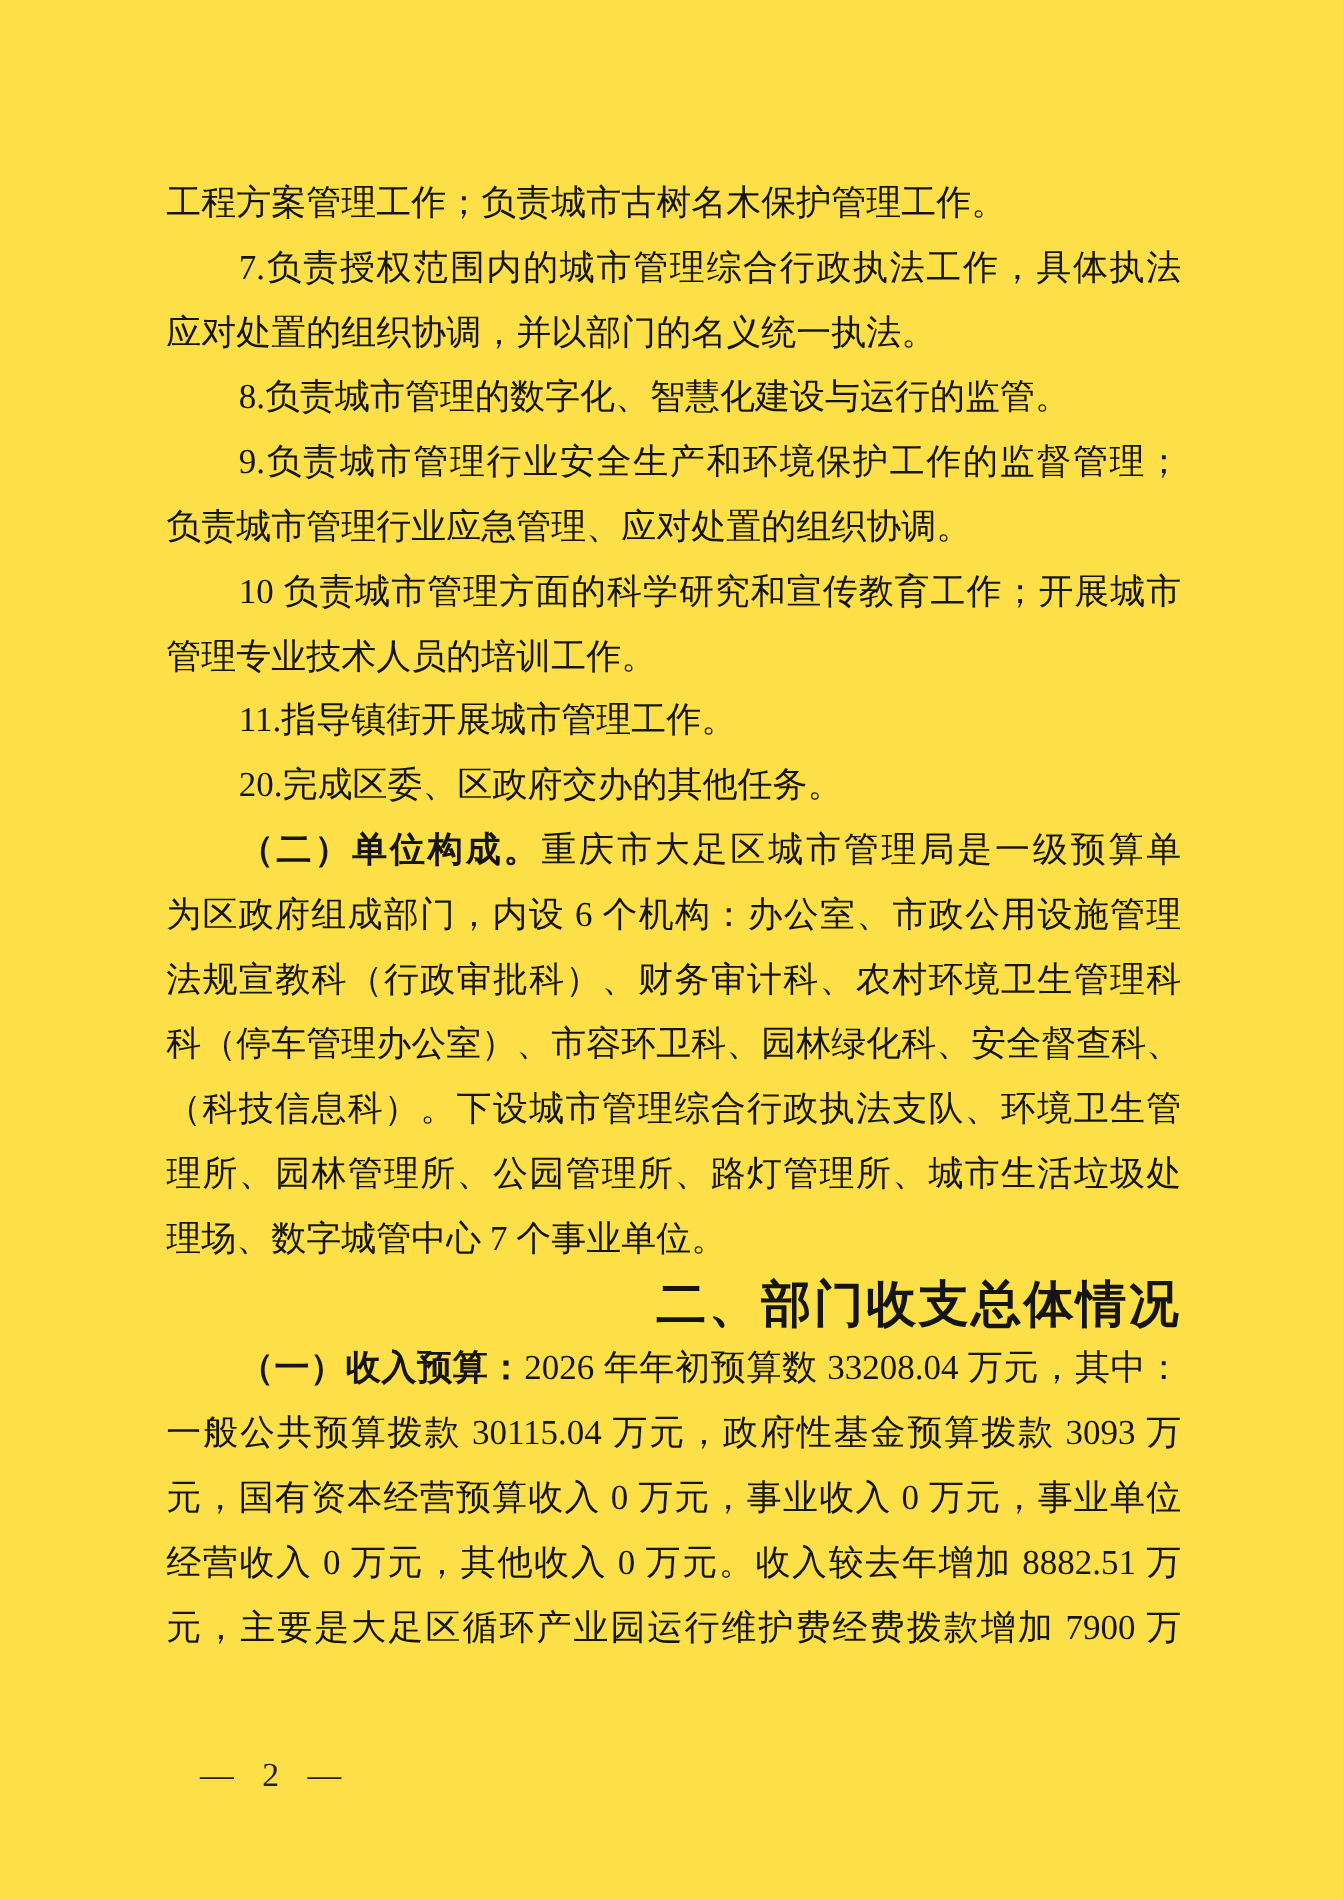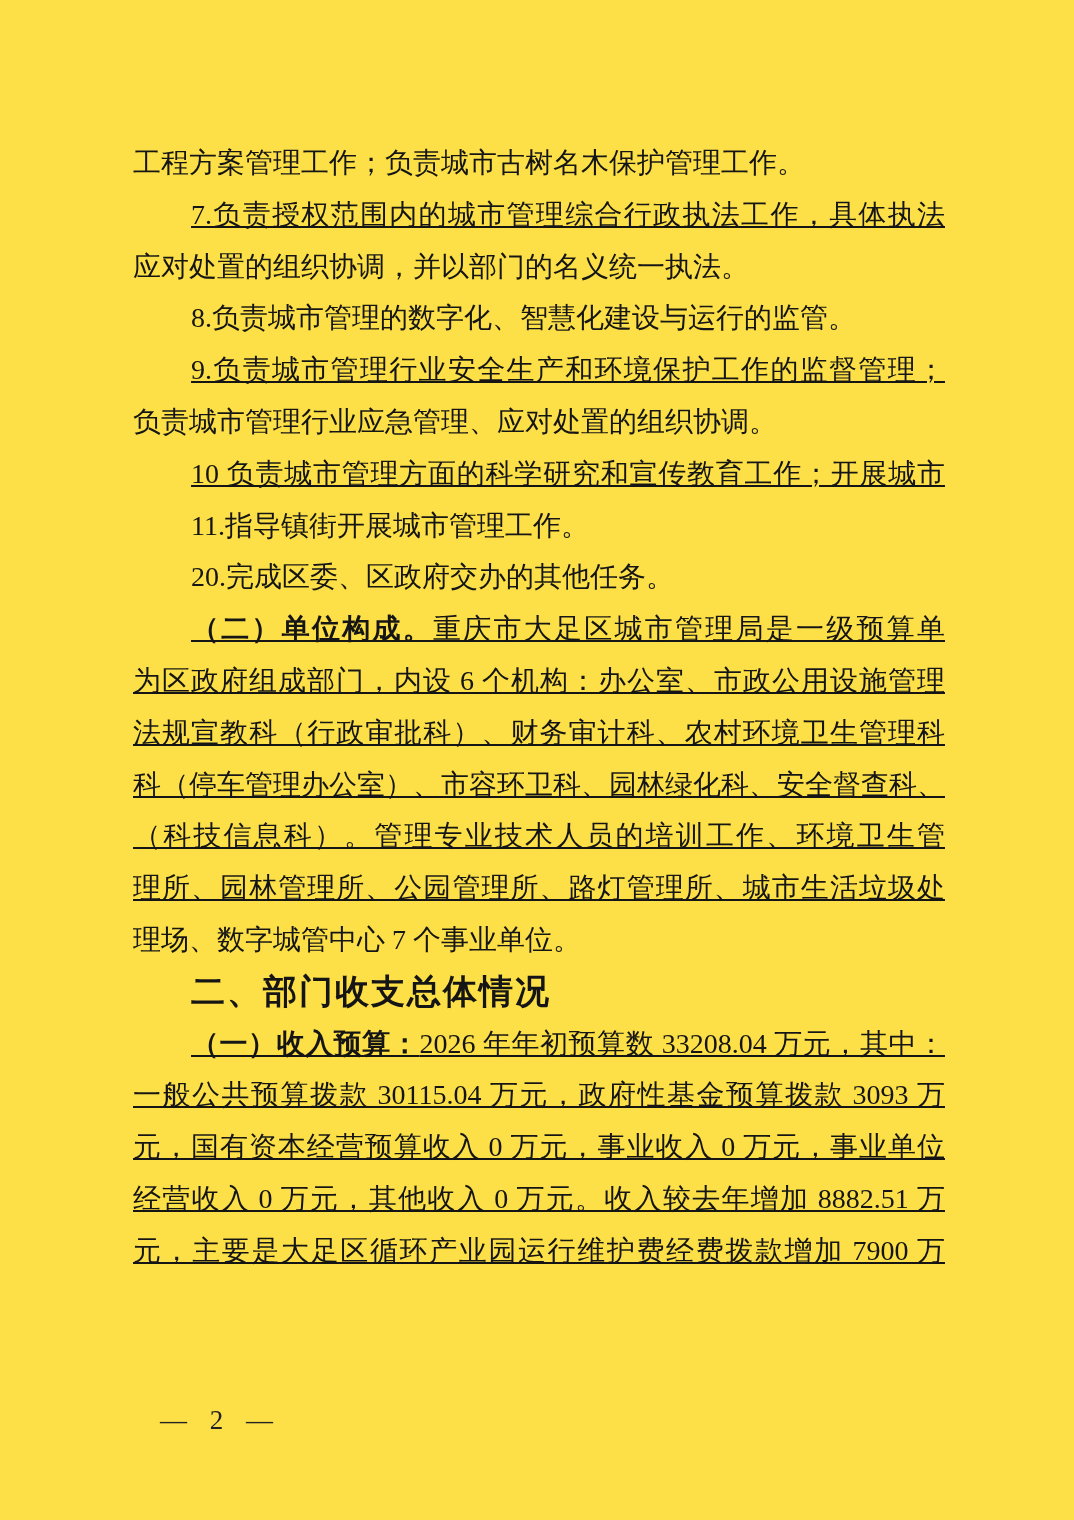--- a/index.html
+++ b/index.html
@@ -28,30 +28,30 @@
     line-height: 51.8px;
     font-size: 28px;
     overflow: hidden;
   }
   .line.indent {
     padding-left: 58px;
   }
   .line.justify {
     text-align: justify;
     text-align-last: justify;
-    text-decoration: underline;
   }
   .line .bold {
     font-weight: bold;
   }
   .line.heading {
     font-family: Liberation Serif, serif;
     font-weight: bold;
-    font-size: 34px;
+    font-size: 40px;
     letter-spacing: 2px;
+    text-align: right;
   }
   .footer {
     position: absolute;
     left: 160px;
     top: 1405px;
     font-size: 27px;
     letter-spacing: 8px;
     color: #222222;
   }
 </style>
@@ -60,27 +60,28 @@
 
 <div class="page">
   <div class="doc-body">
       <div class="line"><span>工程方案管理工作；负责城市古树名木保护管理工作。</span></div>
       <div class="line indent justify"><span>7.负责授权范围内的城市管理综合行政执法工作，具体执法</span></div>
       <div class="line"><span>应对处置的组织协调，并以部门的名义统一执法。</span></div>
       <div class="line indent"><span>8.负责城市管理的数字化、智慧化建设与运行的监管。</span></div>
       <div class="line indent justify"><span>9.负责城市管理行业安全生产和环境保护工作的监督管理；</span></div>
       <div class="line"><span>负责城市管理行业应急管理、应对处置的组织协调。</span></div>
       <div class="line indent justify"><span>10 负责城市管理方面的科学研究和宣传教育工作；开展城市</span></div>
+      <div class="line"><span>管理专业技术人员的培训工作。</span></div>
       <div class="line indent"><span>11.指导镇街开展城市管理工作。</span></div>
       <div class="line indent"><span>20.完成区委、区政府交办的其他任务。</span></div>
       <div class="line indent justify"><span class="bold">（二）单位构成。</span><span>重庆市大足区城市管理局是一级预算单位。</span></div>
       <div class="line justify"><span>为区政府组成部门，内设 6 个机构：办公室、市政公用设施管理</span></div>
       <div class="line justify"><span>法规宣教科（行政审批科）、财务审计科、农村环境卫生管理科</span></div>
       <div class="line justify"><span>科（停车管理办公室）、市容环卫科、园林绿化科、安全督查科、</span></div>
-      <div class="line justify"><span>（科技信息科）。管理专业技术人员的培训工作、环境卫生管</span></div>
+      <div class="line justify"><span>（科技信息科）。下设城市管理综合行政执法支队、环境卫生管</span></div>
       <div class="line justify"><span>理所、园林管理所、公园管理所、路灯管理所、城市生活垃圾处</span></div>
       <div class="line"><span>理场、数字城管中心 7 个事业单位。</span></div>
       <div class="line indent heading"><span class="bold">二、部门收支总体情况</span></div>
       <div class="line indent justify"><span class="bold">（一）收入预算：</span><span>2026 年年初预算数 33208.04 万元，其中：</span></div>
       <div class="line justify"><span>一般公共预算拨款 30115.04 万元，政府性基金预算拨款 3093 万</span></div>
       <div class="line justify"><span>元，国有资本经营预算收入 0 万元，事业收入 0 万元，事业单位</span></div>
       <div class="line justify"><span>经营收入 0 万元，其他收入 0 万元。收入较去年增加 8882.51 万</span></div>
       <div class="line justify"><span>元，主要是大足区循环产业园运行维护费经费拨款增加 7900 万</span></div>
     </div>
   <div class="footer">— 2 —</div>

